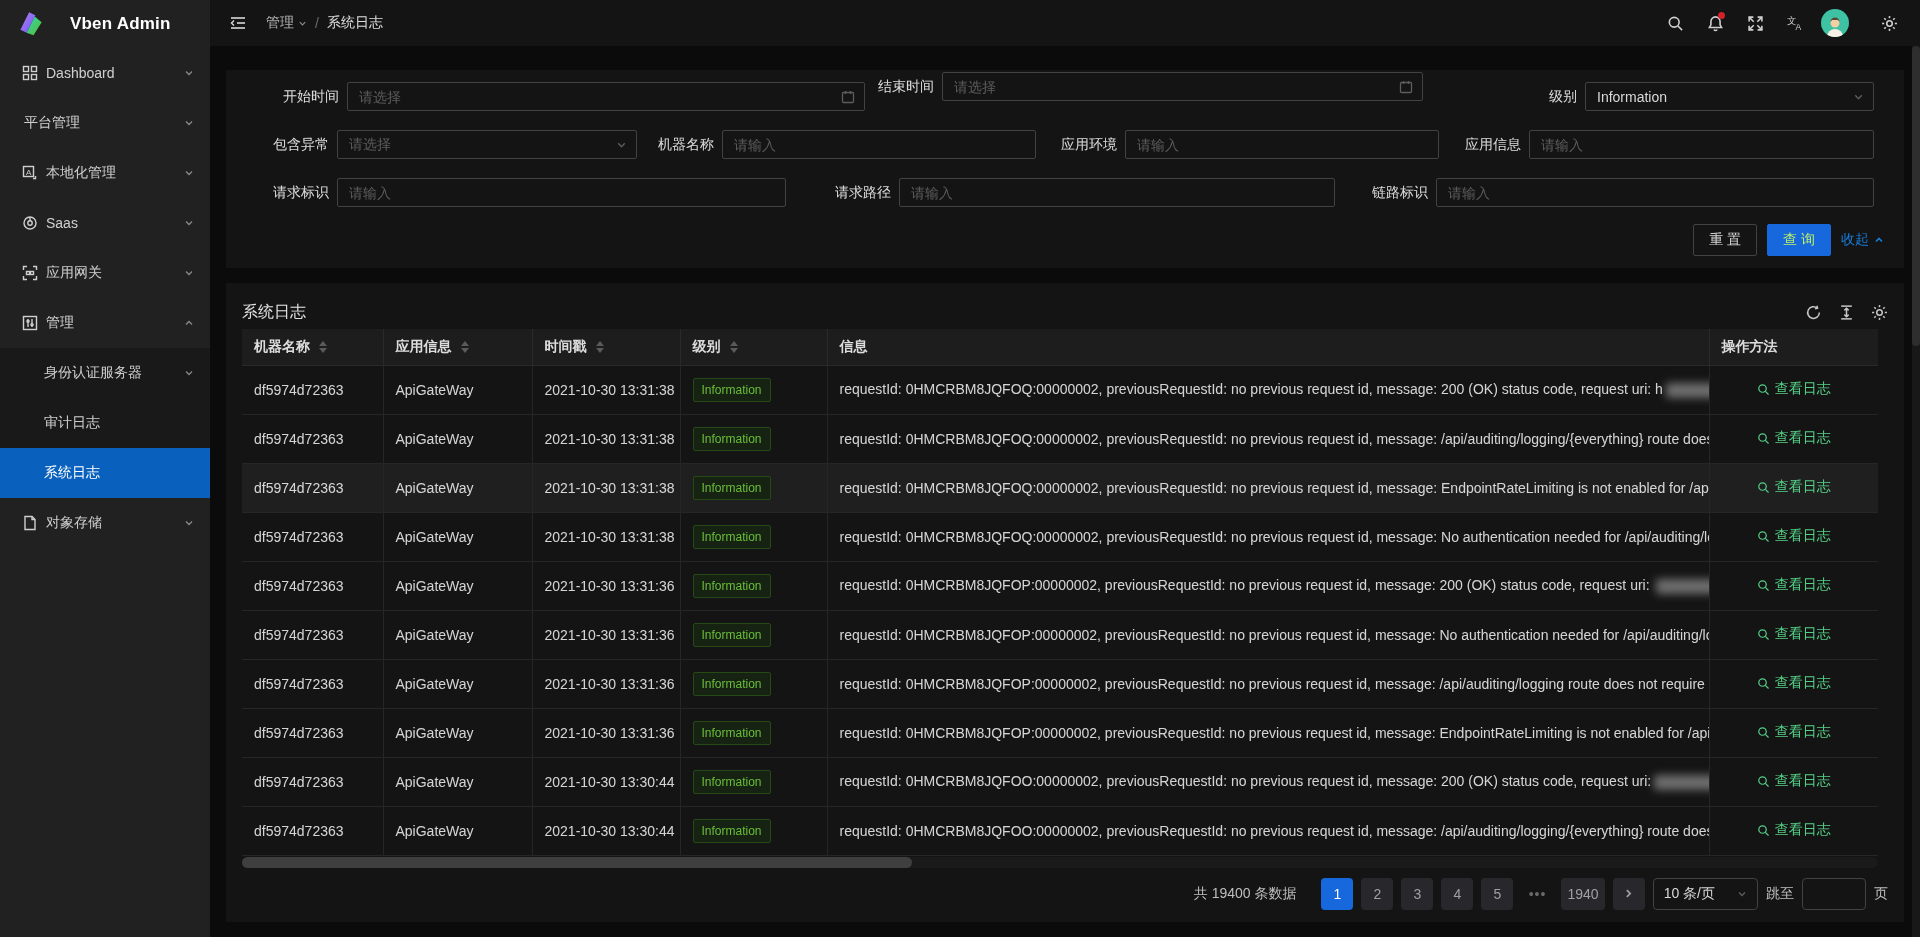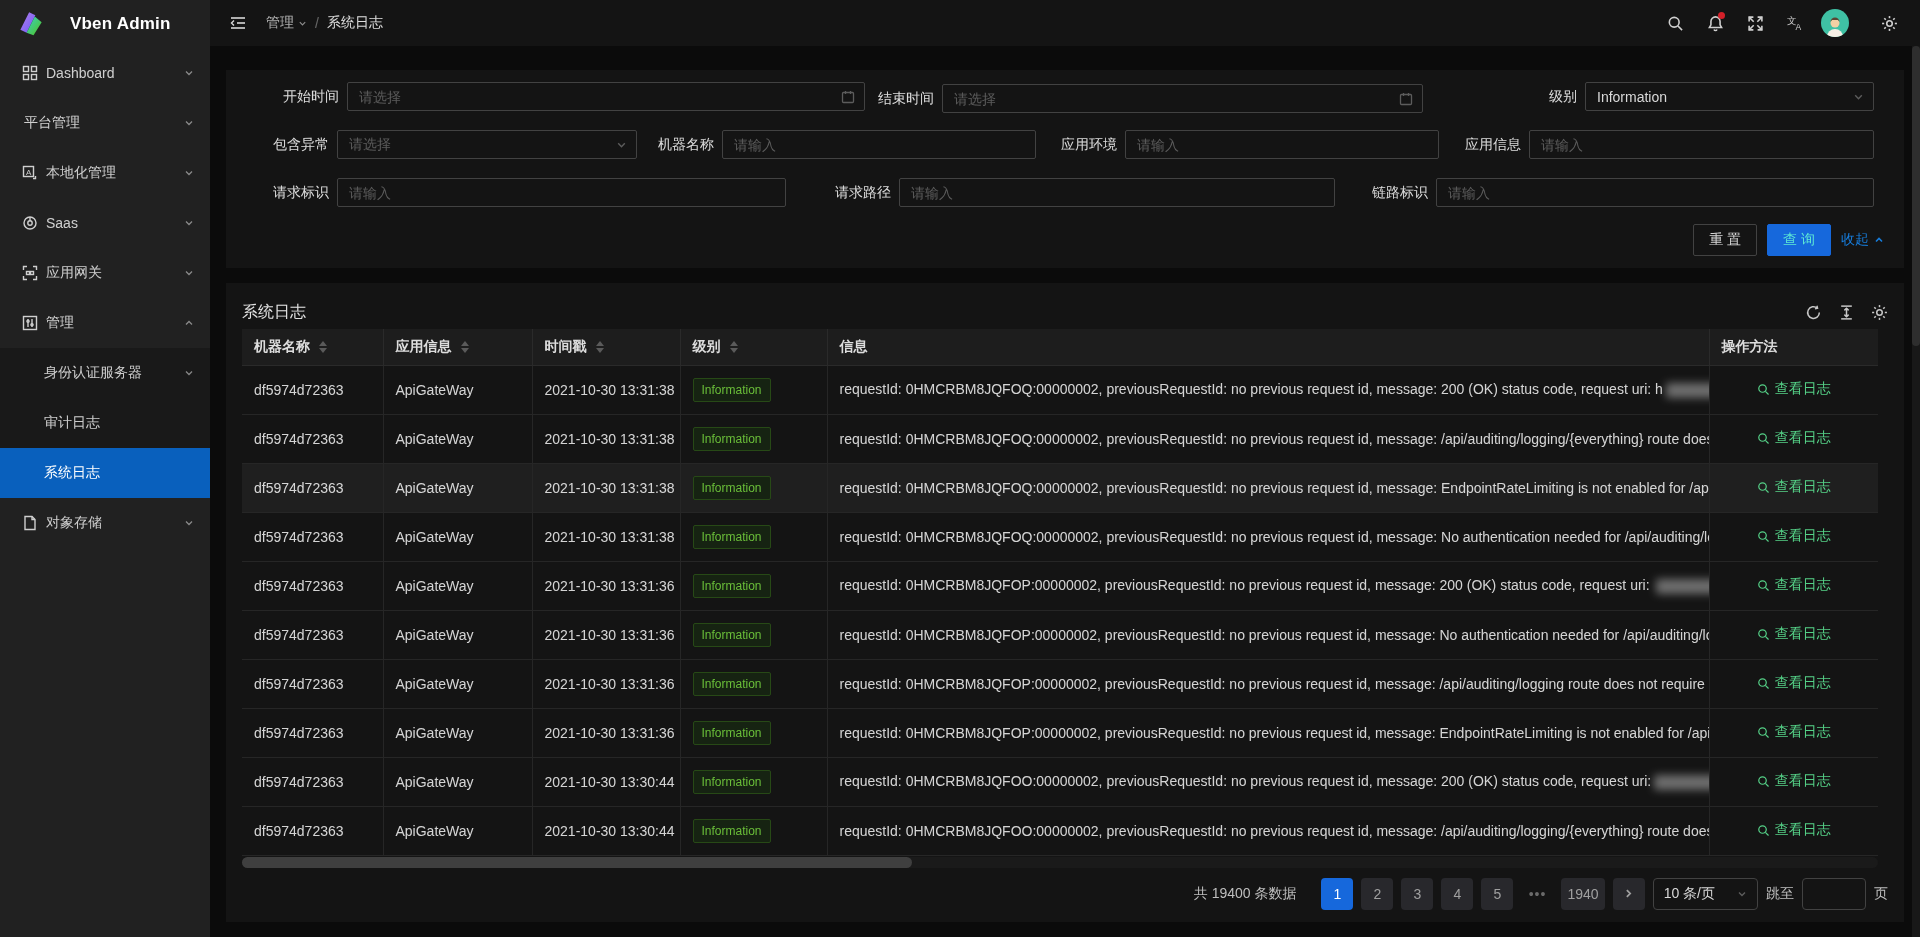--- a/index.html
+++ b/index.html
@@ -55,21 +55,21 @@
                 color:#d9d9d9; font:inherit; padding:0 28px 0 11px; }
   .ctrl input::placeholder { color:#5c5c5c; }
   .ctrl .ph { color:#5c5c5c; padding-left:11px; }
   .ctrl .val { color:#d9d9d9; padding-left:11px; }
   .ctrl-icon { position:absolute; right:9px; top:50%; transform:translateY(-50%); display:flex; }
   .ctrl-icon svg { stroke:#5c5c5c; fill:none; stroke-width:1.3; }
   .filter-actions { position:absolute; right:20px; top:154px; display:flex; align-items:center; gap:10px; }
   .btn { height:32px; padding:0 15px; border-radius:2px; font-size:14px; display:flex;
          align-items:center; cursor:pointer; white-space:nowrap; }
   .btn-default { border:1px solid #424242; color:#d9d9d9; background:transparent; }
-  .btn-primary { background:#1668dc; color:#5eead4; border:1px solid #1668dc; }
+  .btn-primary { background:#1668dc; color:#bef264; border:1px solid #1668dc; }
   .link-collapse { color:#177ddc; display:flex; align-items:center; gap:5px; cursor:pointer; }
   .link-collapse svg { stroke:#177ddc; fill:none; stroke-width:1.6; }
 
   
   .table-panel { margin-top:15px; background:#141414; padding:12px 16px 12px 16px; }
   .panel-head { height:34px; display:flex; align-items:center; justify-content:space-between; }
   .panel-title { font-size:16px; color:rgba(255,255,255,.88); }
   .panel-tools { display:flex; align-items:center; gap:16px; }
   .tool-icon { display:flex; cursor:pointer; }
   .tool-icon svg { stroke:#c8c8c8; fill:none; stroke-width:1.4; }
@@ -352,21 +352,21 @@
             <span class="ctrl-icon">
               <svg width="14" height="14" viewBox="0 0 14 14">
                   <rect x="1.5" y="2.5" width="11" height="10" rx="1"></rect>
                   <line x1="4.5" y1="1" x2="4.5" y2="4"></line>
                   <line x1="9.5" y1="1" x2="9.5" y2="4"></line>
                 </svg>
             </span>
           </span>
         </div>
 
-        <div class="ffield" style="left:600px; top:12px;">
+        <div class="ffield" style="left:600px; top:0;">
           <span class="flabel" style="width:108px;">结束时间</span>
           <span class="ctrl" style="width:481px;">
             <input placeholder="请选择" style="">
             <span class="ctrl-icon">
               <svg width="14" height="14" viewBox="0 0 14 14">
                   <rect x="1.5" y="2.5" width="11" height="10" rx="1"></rect>
                   <line x1="4.5" y1="1" x2="4.5" y2="4"></line>
                   <line x1="9.5" y1="1" x2="9.5" y2="4"></line>
                 </svg>
             </span>

